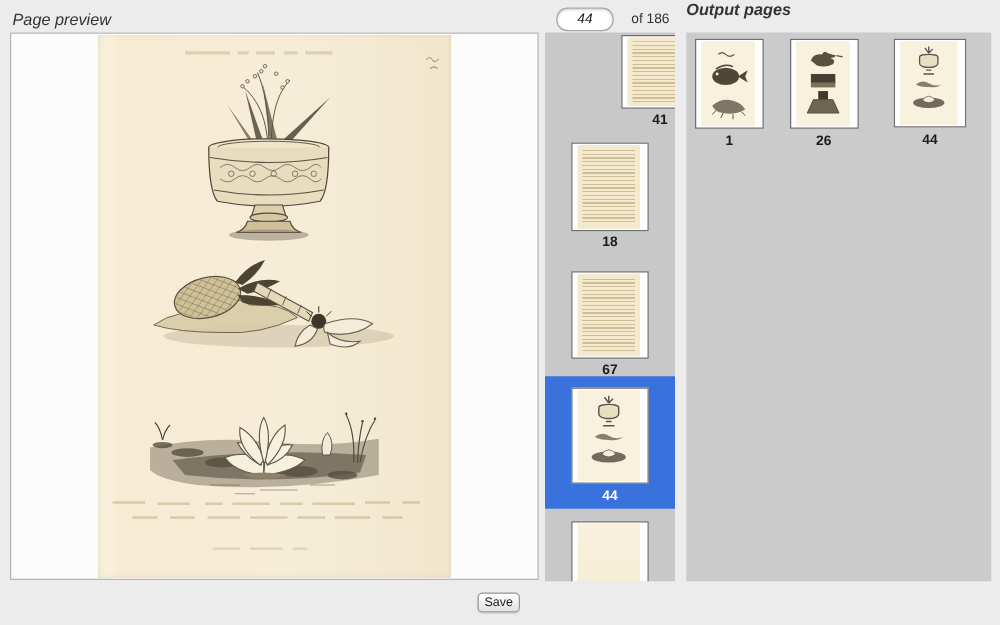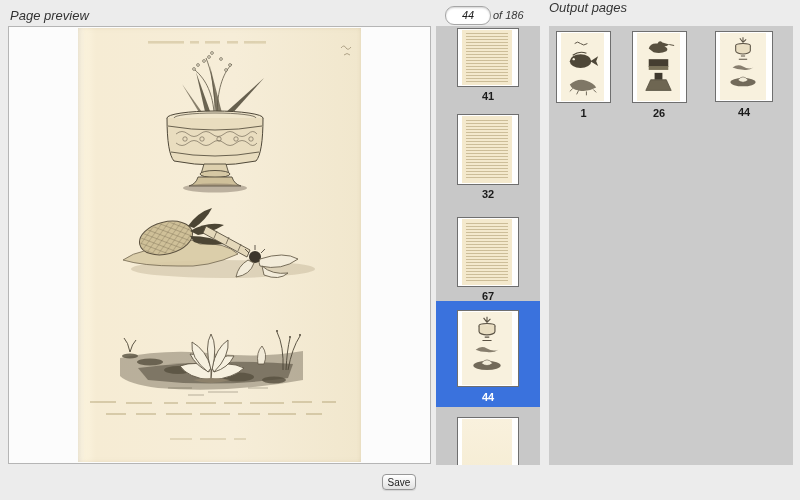--- a/index.html
+++ b/index.html
@@ -6,31 +6,31 @@
   body{
     width:800px;height:500px;overflow:hidden;position:relative;
     background:var(--window_bg,#ececec);
     font-family:"Liberation Sans",sans-serif;
     -webkit-font-smoothing:antialiased;
   }
   .panel-label{
     position:absolute;font-size:13px;font-style:italic;color:#333;white-space:nowrap;
   }
   #preview-label{left:10px;top:8px;}
-  #output-label{left:549px;top:0;}
+  #output-label{left:549px;top:0;font-weight:bold;}
 
   
   .pager{position:absolute;left:445px;top:5px;height:20px;display:flex;align-items:center;}
   .page-input{
     width:44px;height:17px;border-radius:9px;border:1px solid #a6a6a6;
     background:#fff;text-align:center;color:#1c1c1c;padding:0;outline:none;
     font:italic 11px "Liberation Sans",sans-serif;
     box-shadow:inset 0 1px 2px rgba(0,0,0,.18);
   }
-  .of-label{font-size:11px;font-style:italic;color:#333;margin-left:2px;}
+  .of-label{font-size:11px;color:#333;margin-left:14px;}
 
   
   .preview-box{
     position:absolute;left:8px;top:26px;width:423px;height:438px;
     background:#fcfcfc;border:1px solid #b5b5b5;box-sizing:border-box;
   }
   .scan-page{
     position:absolute;left:69px;top:1px;width:283px;height:434px;
     background:linear-gradient(90deg,#fffdf1 0px,#fbf3dd 7px,#f6ecd4 18px,#f6edd8 55%,#f1e7cd 100%);
     box-shadow:inset 5px 0 9px -5px rgba(140,110,60,.35), inset -2px 0 4px -2px rgba(140,110,60,.15);
@@ -252,36 +252,36 @@
           <rect x="92" y="410" width="22" height="2"></rect>
             <rect x="122" y="410" width="26" height="2"></rect>
           <rect x="156" y="410" width="12" height="2"></rect>
         </g>
       </svg>
     </div>
   </div>
 
   <div class="filmstrip">
 
-    <div class="strip-item" style="top:2px;">
+    <div class="strip-item" style="top:2px;padding-left:40px;">
       <div class="thumb-frame" style="width:62px;height:59px;">
         <div class="thumb-page">
             <div class="text-lines"></div>
           </div>
       </div>
       <div class="thumb-num">41</div>
     </div>
 
     <div class="strip-item" style="top:88px;">
       <div class="thumb-frame" style="width:62px;height:71px;">
         <div class="thumb-page">
             <div class="text-lines"></div>
           </div>
       </div>
-      <div class="thumb-num">32</div>
+      <div class="thumb-num">18</div>
     </div>
 
     <div class="strip-item" style="top:191px;">
       <div class="thumb-frame" style="width:62px;height:70px;">
         <div class="thumb-page">
             <div class="text-lines"></div>
           </div>
       </div>
       <div class="thumb-num">67</div>
     </div>

